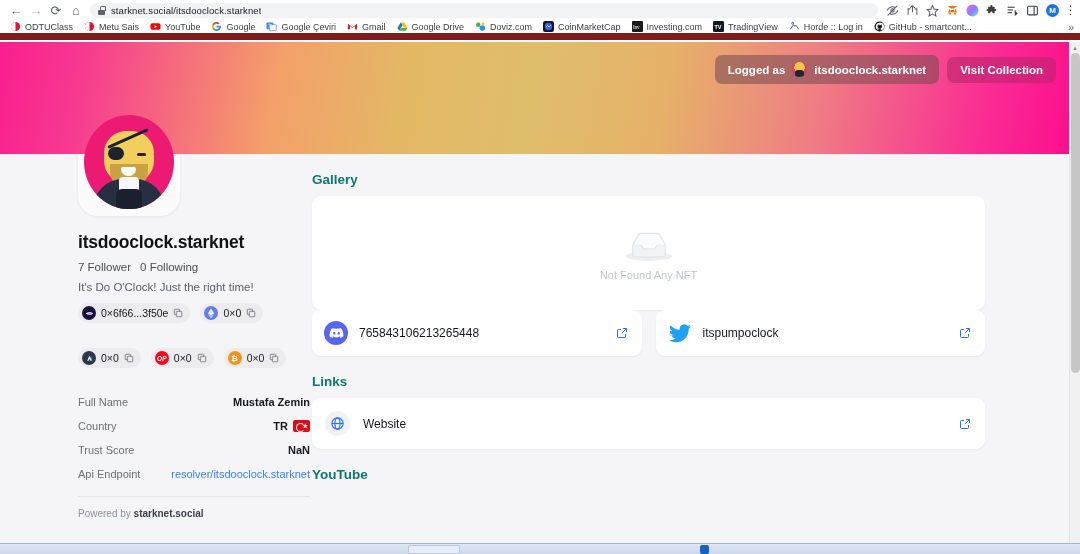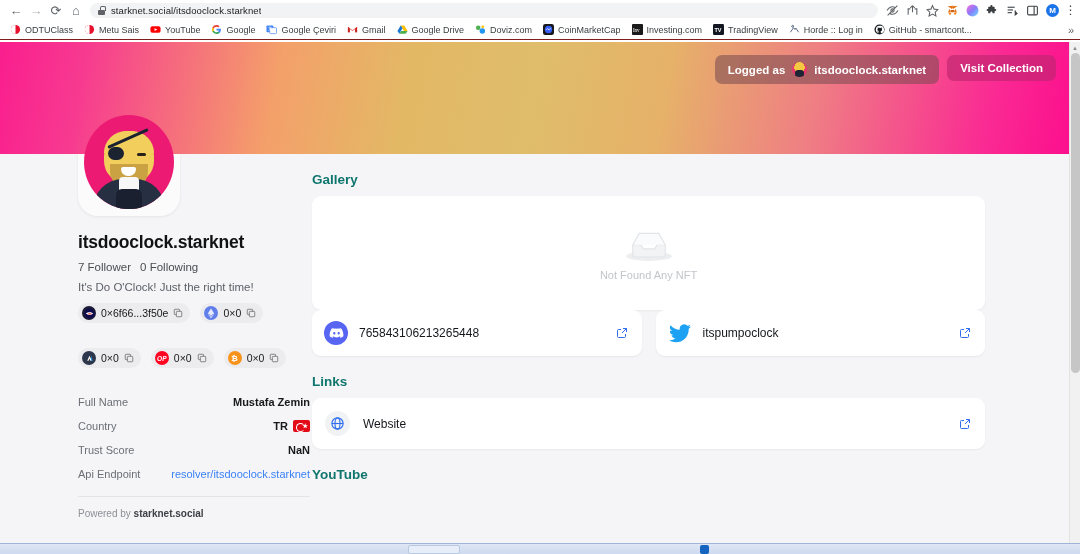--- a/index.html
+++ b/index.html
@@ -43,21 +43,21 @@
     width: 13px; height: 13px; border-radius: 50%;
     background: #1a73e8; color: #fff; font-size: 8px; font-weight: bold;
     display: flex; align-items: center; justify-content: center;
   }
   .kebab { color: #3c4043; font-size: 12px; line-height: 9px; letter-spacing: 0; width: 9px; text-align: center; }
 
   
   .bookmarks {
     display: flex; align-items: center; height: 20px;
     padding: 0 5px; gap: 1px; position: relative;
-    border-bottom: 1px solid #7f1d1d;
+    border-bottom: 7px solid #7f1d1d;
   }
   .bm {
     display: flex; align-items: center; gap: 4px;
     padding: 2px 5px; border-radius: 4px;
     font-size: 9px; color: #3c4043; white-space: nowrap;
   }
   .bm-ico { width: 11px; height: 11px; flex: none; display: flex; align-items: center; justify-content: center; }
   .bm-ico svg { display: block; }
   .bm-overflow { position: absolute; right: 6px; font-size: 11px; color: #5f6368; }
 
@@ -65,21 +65,21 @@
   .page { position: absolute; top: 42px; left: 0; width: 1080px; height: 512px; background: #f5f5f7; overflow: hidden; }
 
   .banner {
     position: relative; height: 112px; width: 1070px;
     background: linear-gradient(100deg,
       #fa1e8e 0%, #f73a90 8%, #f4a06a 26%, #e3b865 38%,
       #dfbd6b 50%, #e6b169 62%, #ef7d84 76%, #fa2a93 92%, #fc0f8d 100%);
   }
   .banner-actions {
     position: absolute; right: 14px; top: 13px;
-    display: flex; align-items: flex-start; gap: 8px;
+    display: flex; align-items: center; gap: 8px;
   }
   .logged-as {
     display: flex; align-items: center; gap: 7px;
     background: rgba(118, 72, 79, .55);
     border-radius: 7px; padding: 7px 13px;
     color: #ffffff; font-size: 11.5px; font-weight: bold; white-space: nowrap;
   }
   .mini-avatar {
     width: 15px; height: 15px; border-radius: 50%;
     background: radial-gradient(circle at 50% 35%, #f5c842 0 42%, #e8396f 43% 100%);

